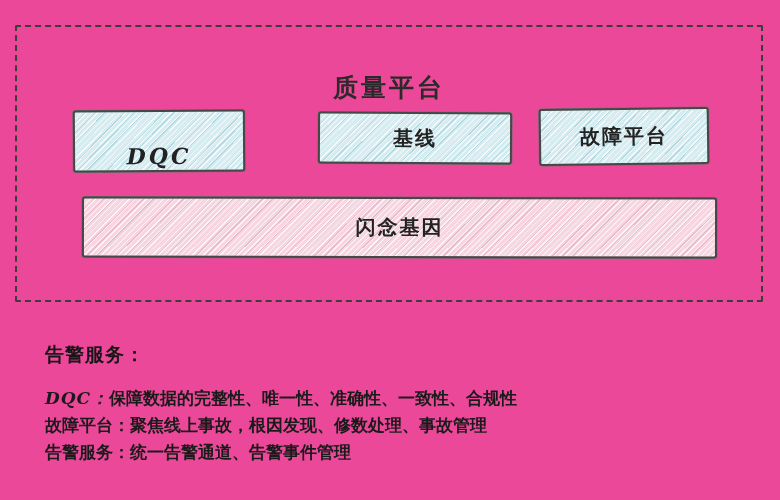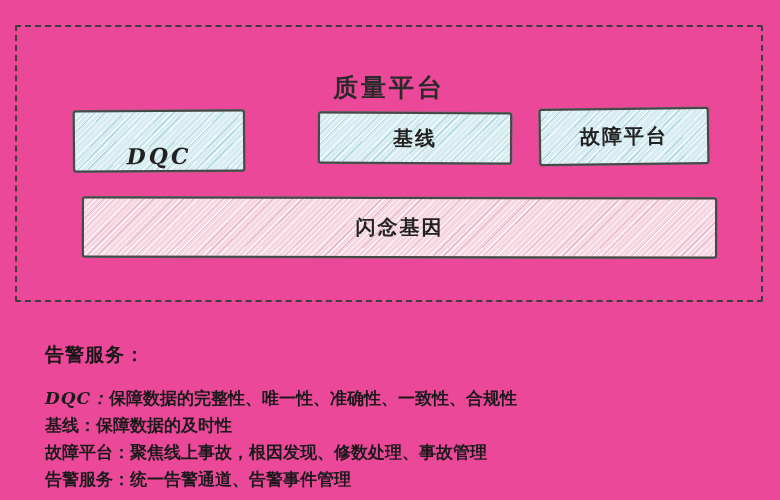--- a/index.html
+++ b/index.html
@@ -104,23 +104,20 @@
     <span>闪念基因</span>
   </div>
 
   <div class="resp">
     <div class="resp-heading">告警服务：</div>
 
     <div class="resp-line">
       <span class="resp-label script-face">DQC：</span><span>保障数据的完整性、唯一性、准确性、一致性、合规性</span>
     </div>
 
-    <div class="resp-line">
-      <span class="resp-label">基线：</span><span>保障数据的及时性</span>
-    </div>
 
     <div class="resp-line">
       <span class="resp-label">故障平台：</span><span>聚焦线上事故，根因发现、修数处理、事故管理</span>
     </div>
 
     <div class="resp-line">
       <span class="resp-label">告警服务：</span><span>统一告警通道、告警事件管理</span>
     </div>
   </div>
 

